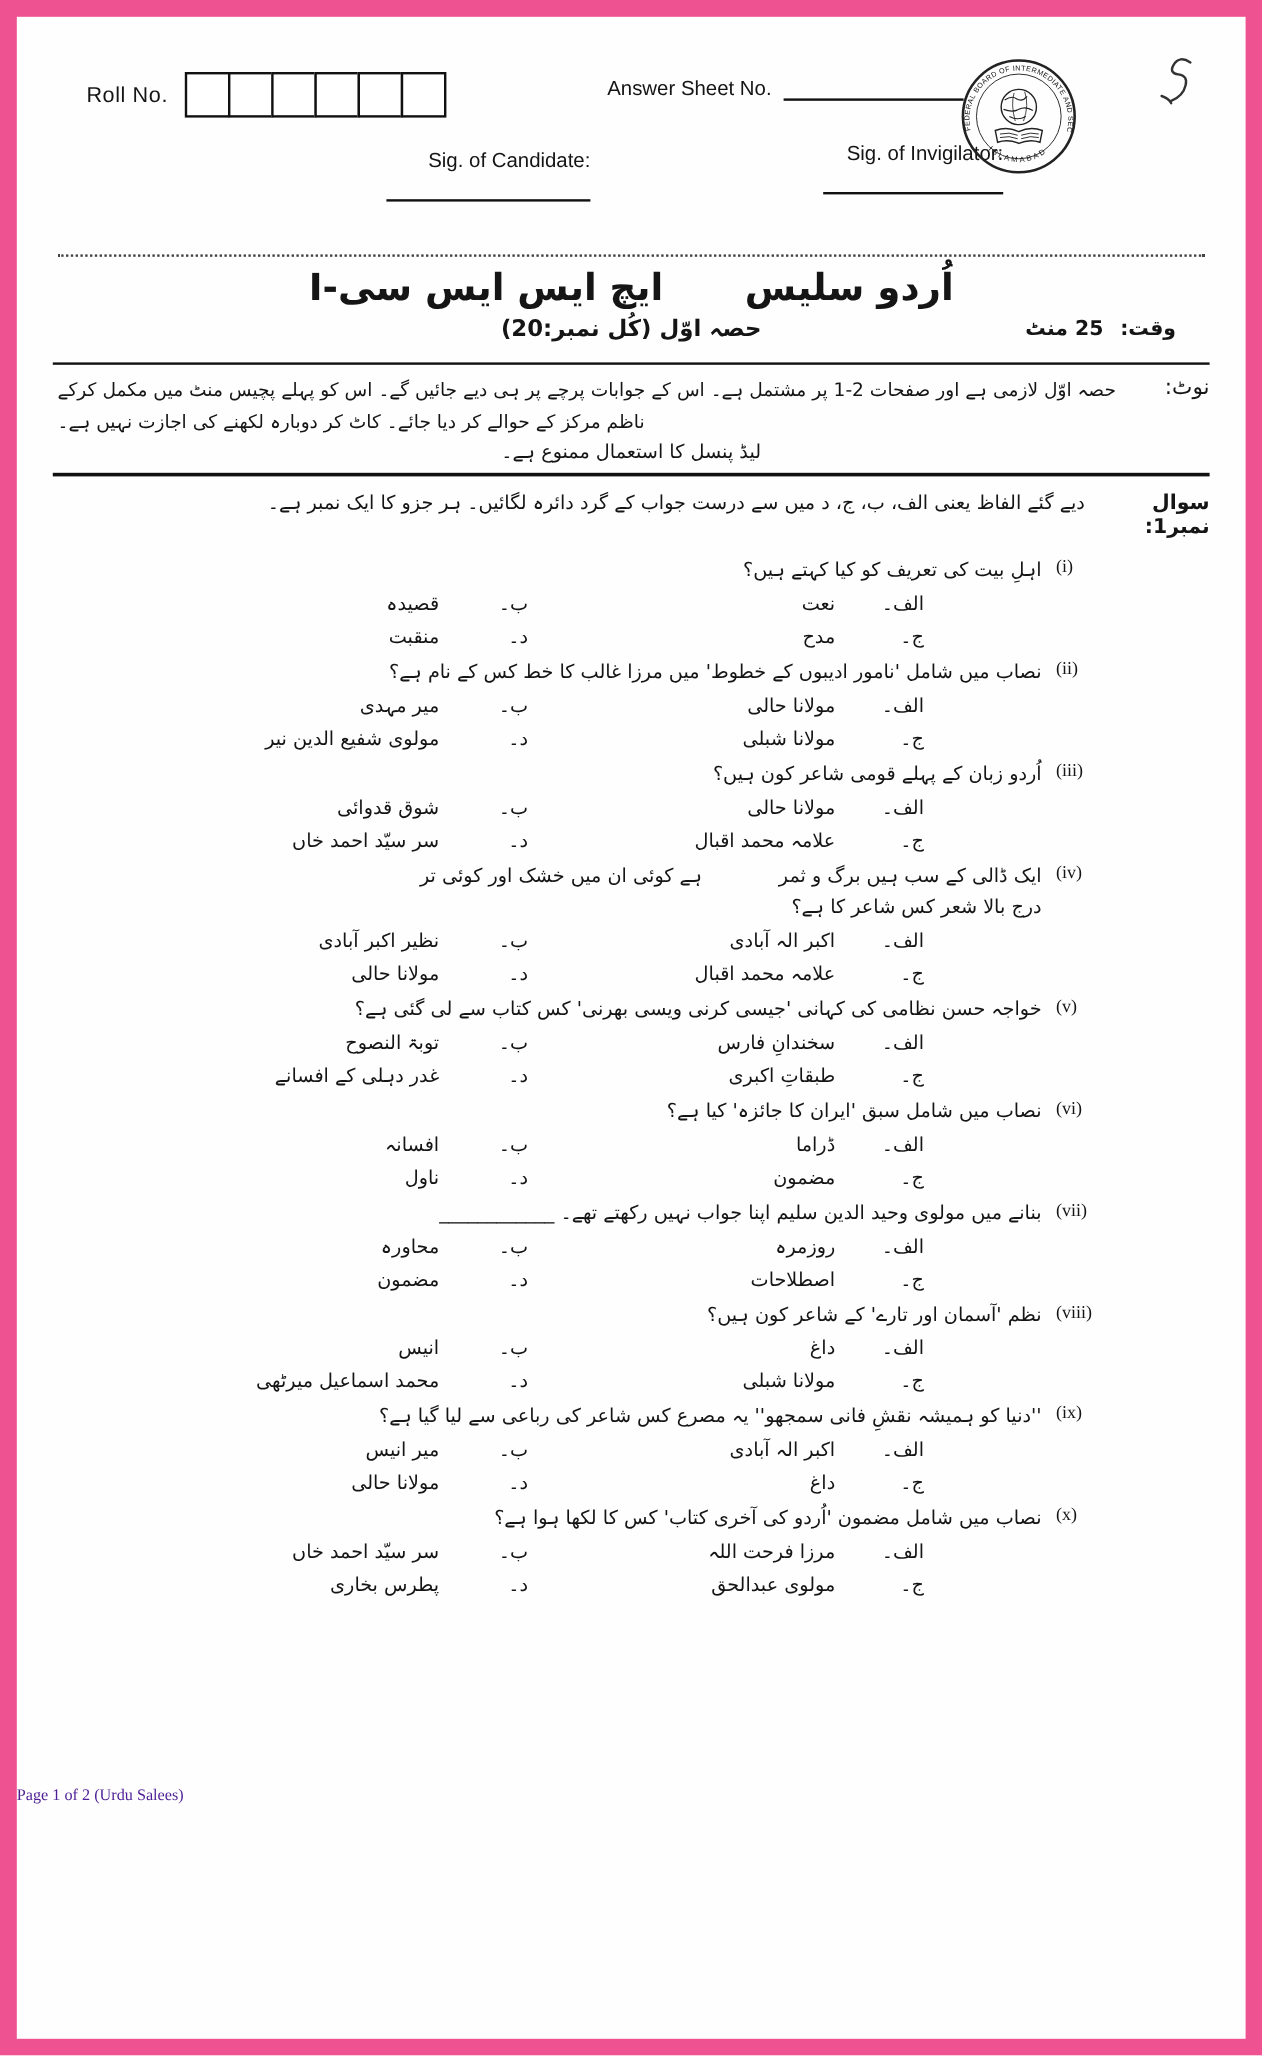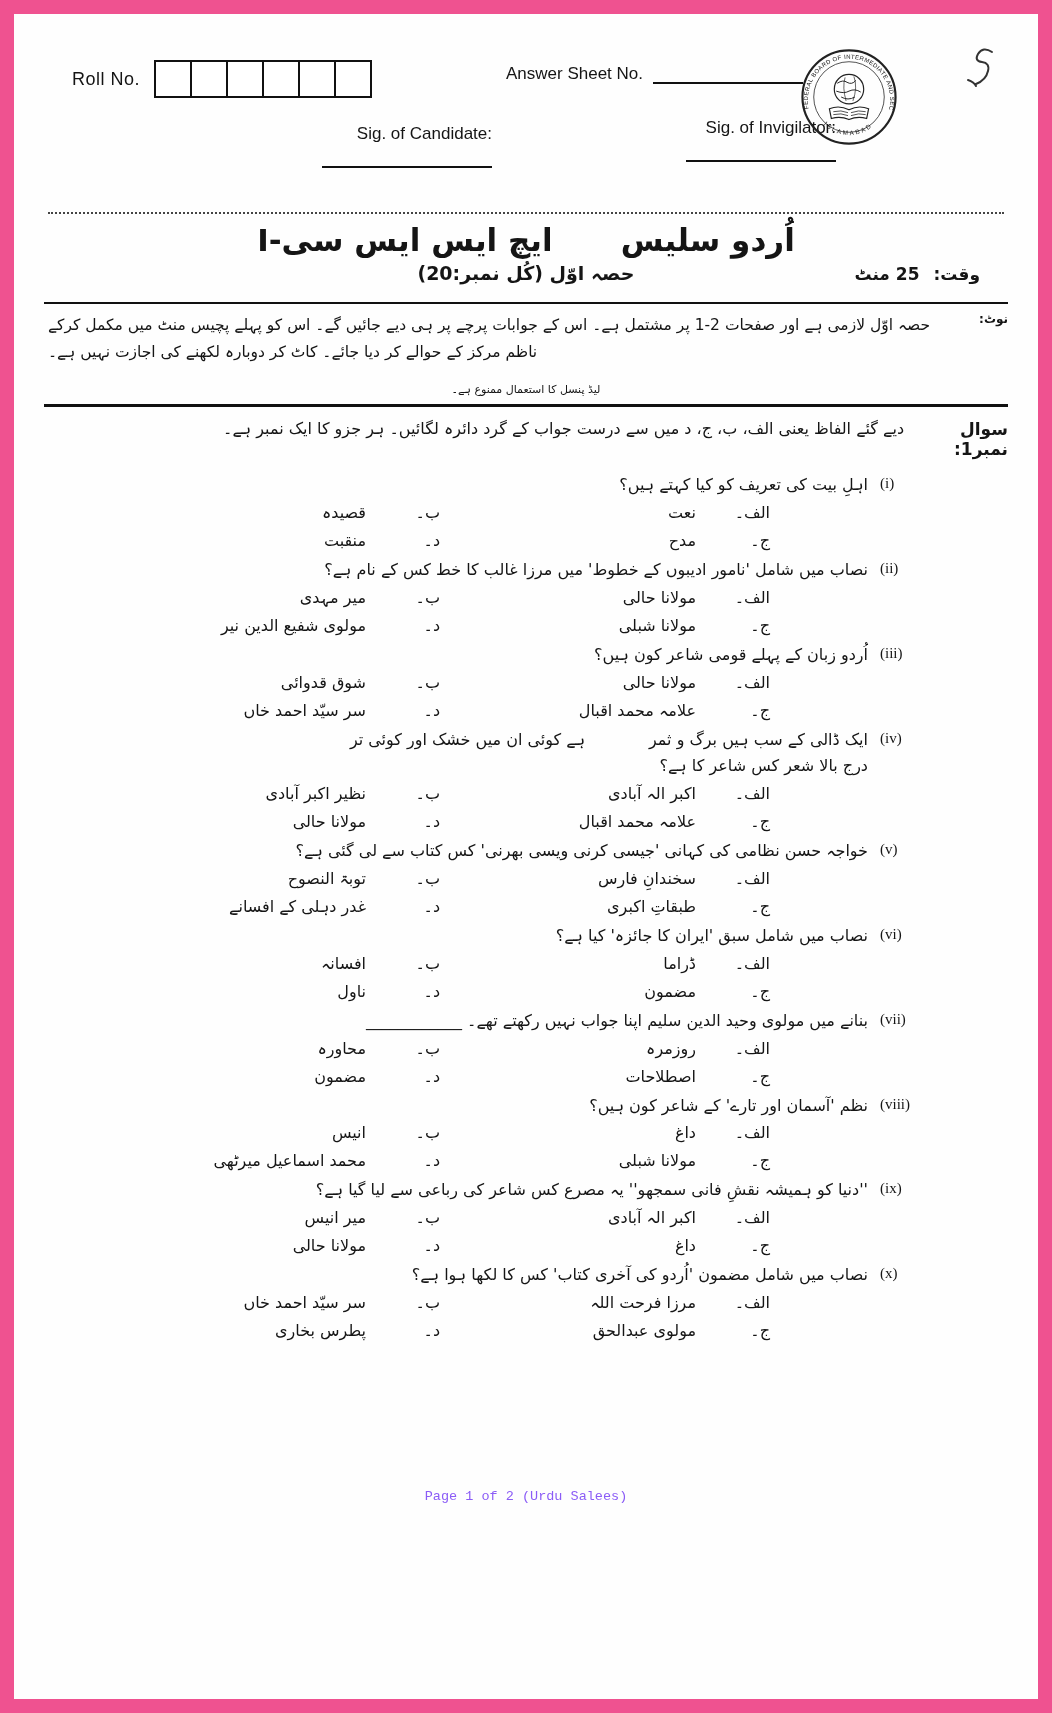--- a/index.html
+++ b/index.html
@@ -37,45 +37,45 @@
 
   
   .title { direction:rtl; text-align:center; font-size:31px; font-weight:bold; margin-top:8px; white-space:pre-wrap; }
   .meta-row { position:relative; height:36px; margin-top:4px; direction:rtl; }
   .section-txt { position:absolute; right:0; left:0; text-align:center; font-size:19px; font-weight:bold; }
   .time-txt { position:absolute; right:28px; top:2px; font-size:17px; font-weight:bold; }
   .time-txt .tv { margin-right:14px; font-weight:bold; }
 
   
   .note { direction:rtl; display:flex; margin-top:8px; }
-  .note-label { width:72px; font-size:12px; font-weight:bold; flex:none; }
+  .note-label { width:72px; font-size:18px; font-weight:normal; flex:none; }
   .note-body { flex:1; font-size:15.5px; line-height:1.75; text-align:left; padding-left:4px; }
-  .note-line2 { direction:rtl; text-align:center; font-size:11px; margin-top:17px; }
+  .note-line2 { direction:rtl; text-align:center; font-size:16px; margin-top:1px; }
 
   
   .q1-row { direction:rtl; display:flex; margin-top:12px; }
   .q1-label { width:104px; flex:none; font-size:17px; font-weight:bold; }
   .q1-instr { flex:1; font-size:16px; text-align:right; padding-left:80px; }
 
   .q-list { margin-top:14px; }
   .q-item { direction:rtl; margin-bottom:5px; }
   .q-row { display:flex; gap:12px; padding-left:20px; padding-right:84px; align-items:flex-start; }
   .q-num { width:44px; flex:none; direction:ltr; text-align:left;
            font-family:"Liberation Serif", serif; font-size:15px; padding-top:2px; }
   .q-text-wrap { flex:1; }
   .q-text { font-size:16px; line-height:1.55; text-align:right; }
   .q-line2 { margin-top:2px;text-align:right; }
   .opt-grid { display:grid; grid-template-columns:330px 1fr; direction:rtl;
               margin-right:238px; row-gap:4px; margin-top:3px; }
   .opt { display:flex; gap:34px; font-size:16px; line-height:1.5; align-items:baseline; cursor:pointer; }
   .opt-label { min-width:40px; flex:none; }
 
   
-  .footer { position:absolute; left:0; right:0; bottom:195px; text-align:center;
-            font-family:Liberation Mono, monospace; font-size:13.5px; color:#8b5cf6; }
+  .footer { position:absolute; left:0; right:0; bottom:195px; 
+            font-family:Liberation Serif, serif; font-size:13.5px; color:#4c1d95; }
 
   .logo-svg text { font-family:"Liberation Sans", sans-serif; }
 </style>
 </head>
 <body>
 
 <div class="frame">
   <div class="inner">
 
     <div class="header">

